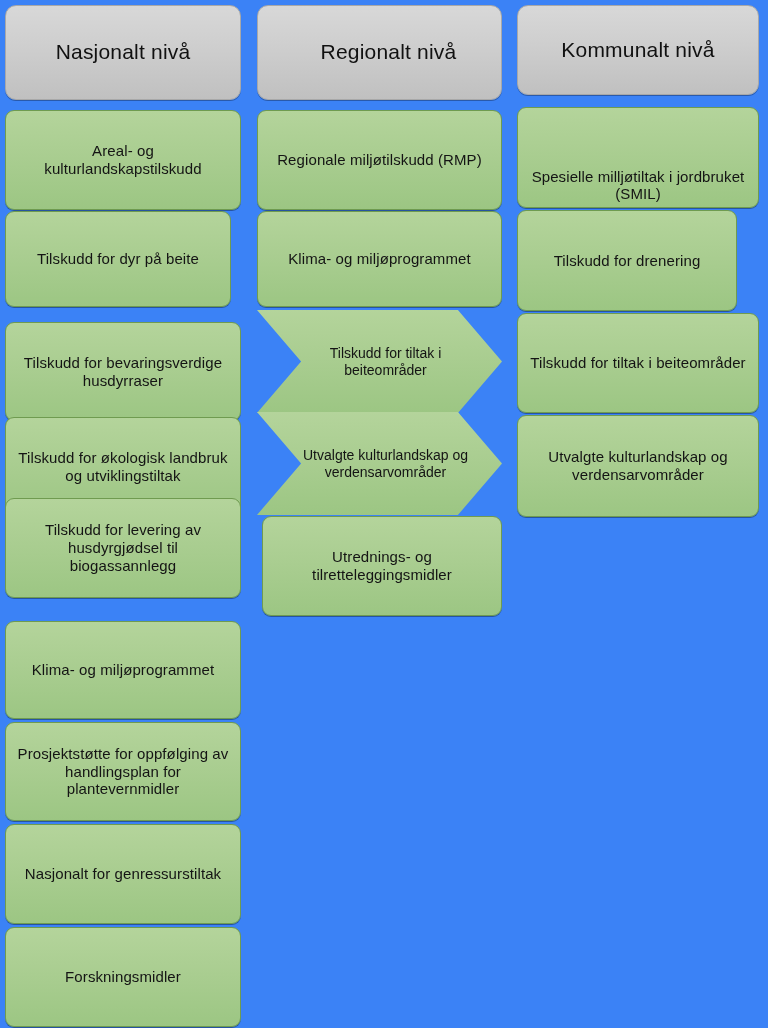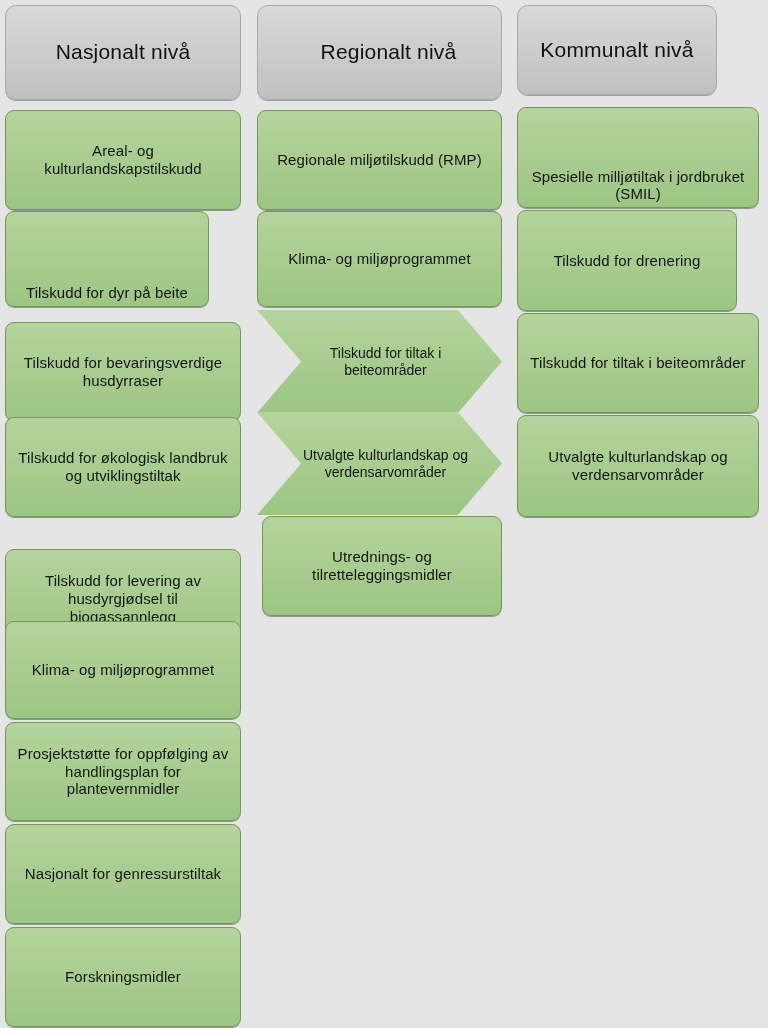--- a/index.html
+++ b/index.html
@@ -13,21 +13,21 @@
     height: 1028px;
     overflow: hidden;
     font-family: "Liberation Sans", sans-serif;
     color: #141414;
   }
 
   .canvas {
     position: relative;
     width: 768px;
     height: 1028px;
-    background: #e5e5e5;
+    background: #3b82f6;
     text-decoration: underline;
   }
 
   .column {
     position: absolute;
     top: 0;
     width: 236px;
   }
   .col-national   { left: 5px;   width: 236px; }
   .col-regional   { left: 257px; width: 245px; }
@@ -98,33 +98,33 @@
   <div class="column col-national">
 
     <div class="node header-node" style="left:0px; top:5px; width:236px; height:95px;">
       <span class="node-text">Nasjonalt nivå</span>
     </div>
 
     <div class="node" style="left:0px; top:110px; width:236px; height:100px;">
       <span class="node-text sz15">Areal- og kulturlandskapstilskudd</span>
     </div>
 
-    <div class="node" style="left:0px; top:211px; width:204px; height:96px;align-items:flex-end;">
+    <div class="node" style="left:0px; top:211px; width:226px; height:96px;">
       <span class="node-text sz15">Tilskudd for dyr på beite</span>
     </div>
 
     <div class="node" style="left:0px; top:315px; width:236px; height:99px;margin-top:7px;">
       <span class="node-text sz15">Tilskudd for bevaringsverdige husdyrraser</span>
     </div>
 
     <div class="node" style="left:0px; top:417px; width:236px; height:100px;">
       <span class="node-text sz15">Tilskudd for økologisk landbruk og utviklingstiltak</span>
     </div>
 
-    <div class="node" style="left:0px; top:549px; width:236px; height:100px;">
+    <div class="node" style="left:0px; top:498px; width:236px; height:100px;">
       <span class="node-text sz15">Tilskudd for levering av husdyrgjødsel til biogassannlegg</span>
     </div>
 
     <div class="node" style="left:0px; top:621px; width:236px; height:98px;">
       <span class="node-text sz15">Klima- og miljøprogrammet</span>
     </div>
 
     <div class="node" style="left:0px; top:722px; width:236px; height:99px;">
       <span class="node-text sz15">Prosjektstøtte for oppfølging av handlingsplan for plantevernmidler</span>
     </div>
@@ -162,21 +162,21 @@
     </div>
 
     <div class="node" style="left:5px; top:516px; width:240px; height:100px;">
       <span class="node-text sz15">Utrednings- og tilretteleggingsmidler</span>
     </div>
 
   </div>
 
   <div class="column col-municipal">
 
-    <div class="node header-node" style="left:0px; top:5px; width:200px; height:90px;">
+    <div class="node header-node" style="left:0px; top:5px; width:242px; height:90px;">
       <span class="node-text">Kommunalt nivå</span>
     </div>
 
     <div class="node" style="left:0px; top:107px; width:242px; height:101px;align-items:flex-end;">
       <span class="node-text sz15">Spesielle milljøtiltak i jordbruket (SMIL)</span>
     </div>
 
     <div class="node" style="left:0px; top:210px; width:220px; height:101px;">
       <span class="node-text sz15">Tilskudd for drenering</span>
     </div>

